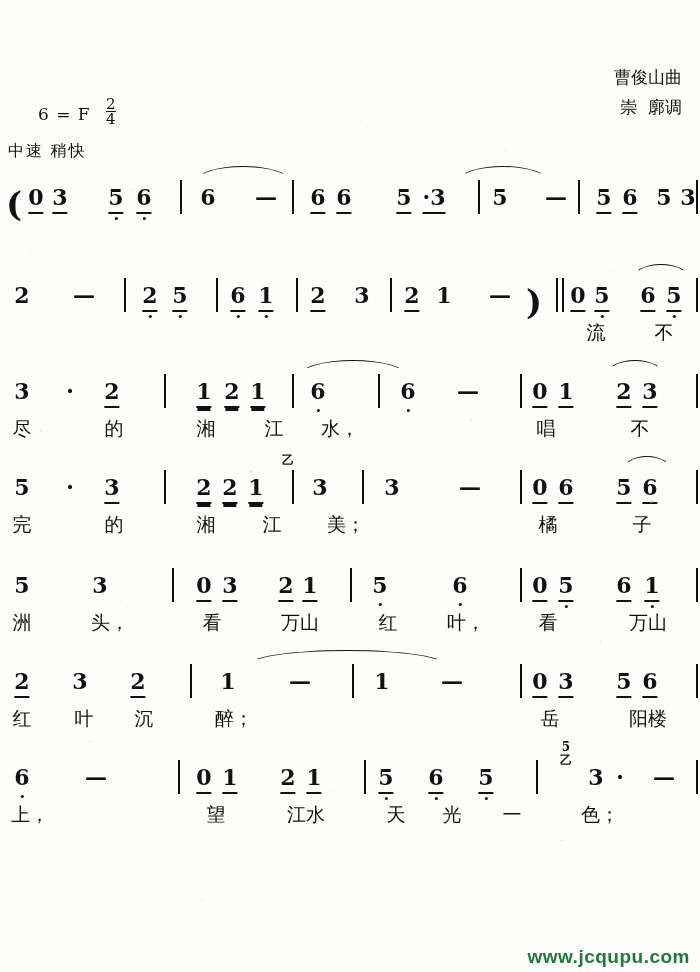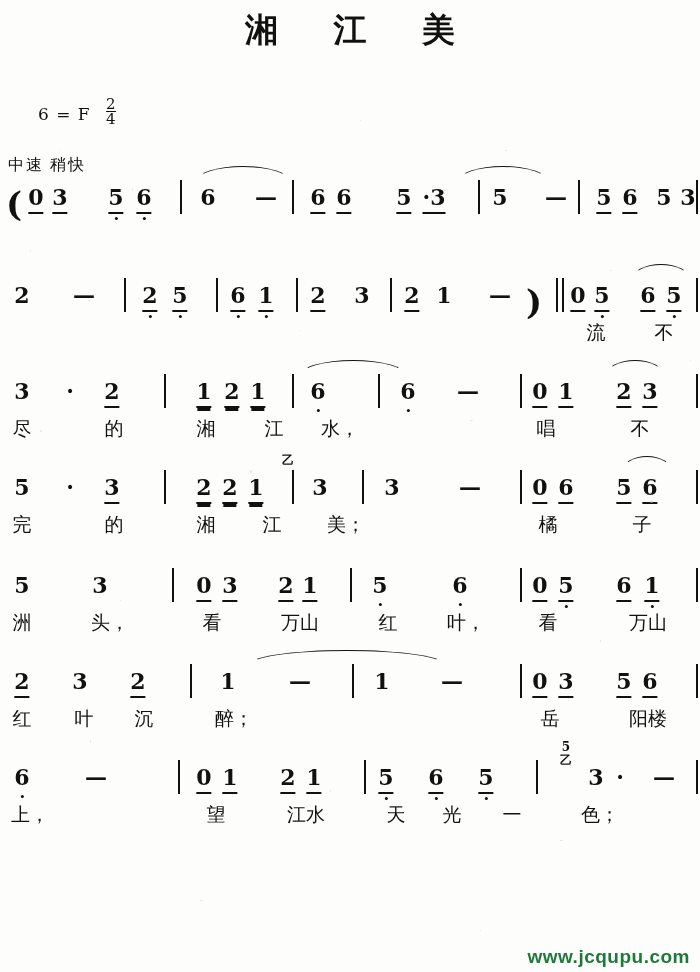--- a/index.html
+++ b/index.html
@@ -70,24 +70,24 @@
     font-size: 15px;
     line-height: 13px;
     position: relative;
     top: -2px;
   }
   .meter .num { display: block; }
   .meter .den { display: block; border-top: 1.6px solid #111; padding-top: 1px; }
 
   .tempo {
     position: absolute;
-    top: 155px;
+    top: 141px;
     left: 8px;
     font-size: 16px;
-    font-family: Liberation Serif, serif;
+    font-family: Liberation Sans, sans-serif;
     letter-spacing: 2px;
   }
 
   
   .row {
     position: absolute;
     left: 0;
     width: 700px;
     height: 74px;
   }
@@ -187,22 +187,25 @@
     background: #cfcfcf;
     border-radius: 50%;
     opacity: .55;
   }
 </style>
 </head>
 <body>
 
 <div class="sheet">
 
-  <div class="title">湘 江 美</div>
-
+
+  <div class="credits">
+    <div>曹俊山曲</div>
+    <div>崇  廓调</div>
+  </div>
 
   <div class="keyblock">
     <span class="keysig">6 = F</span>
     <span class="meter">
       <span class="num">2</span>
       <span class="den">4</span>
     </span>
   </div>
 
   <div class="tempo">中速  稍快</div>

